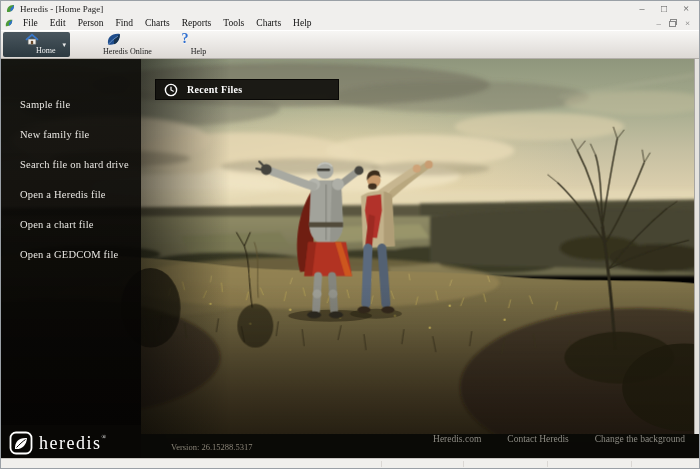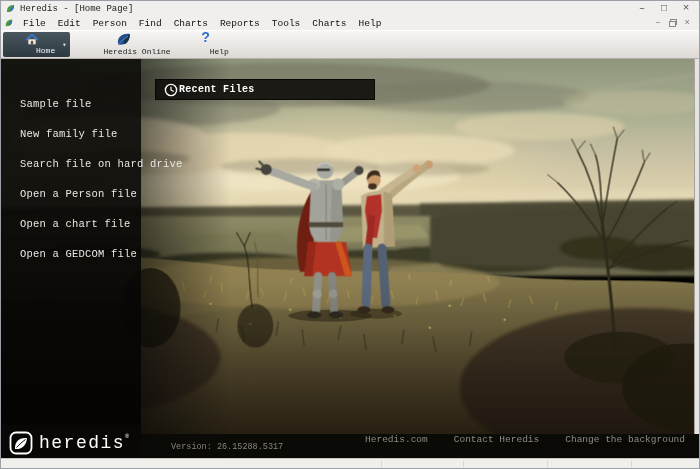--- a/index.html
+++ b/index.html
@@ -1,20 +1,20 @@
 <!DOCTYPE html>
 <html><head>
 <meta charset="utf-8">
 <style>
   html,body{margin:0;padding:0;background:#fff;}
   *{box-sizing:border-box;}
   .window{
     position:relative;width:700px;height:469px;overflow:hidden;
     border:1px solid #9aa0a6;background:#000;
-    font-family:Liberation Mono, monospace;
+    font-family:Liberation Serif, serif;
     -webkit-font-smoothing:antialiased;
   }
   
   .titlebar{height:15px;background:#f0efed;display:flex;align-items:center;padding:0 2px 0 4px;}
   .titlebar .appicon{width:11px;height:11px;margin-right:4px;flex:0 0 auto;}
   .titlebar .title{font-size:9px;color:#222;white-space:nowrap;}
   .win-controls{margin-left:auto;display:flex;}
   .win-btn{width:22px;height:14px;display:flex;align-items:center;justify-content:center;
     font-size:10px;line-height:1;color:#555;cursor:default;}
   .win-btn.close{font-size:11px;}
@@ -43,23 +43,23 @@
   .content{position:absolute;left:0;top:58px;right:0;bottom:0;}
   .photo{position:absolute;inset:0;z-index:0;}
   .photo svg{display:block;width:100%;height:100%;}
   
   .sidebar{position:absolute;left:0;top:0;width:140px;height:375px;z-index:2;
     background:linear-gradient(rgba(12,11,8,.93),rgba(5,4,3,.985));
     padding-top:30px;}
   .side-item{height:30px;display:flex;align-items:center;padding-left:19px;
     font-size:10.5px;letter-spacing:.2px;color:#e9e7e3;cursor:default;white-space:nowrap;}
   
-  .recent-bar{position:absolute;left:154px;top:20px;width:220px;height:21px;z-index:3;
+  .recent-bar{position:absolute;left:154px;top:20px;width:184px;height:21px;z-index:3;
     background:rgba(16,14,11,.9);border:1px solid rgba(5,4,3,.8);
-    display:flex;align-items:center;padding:0 8px;gap:1px;}
+    display:flex;align-items:center;padding:0 8px;gap:9px;}
   .recent-bar .lbl{color:#fff;font-size:10px;font-weight:bold;letter-spacing:.3px;}
   
   .footer{position:absolute;left:0;top:375px;height:26px;width:100%;z-index:4;
     background:rgba(10,9,6,.95);}
   .footer-logo{position:absolute;left:0;top:-9px;bottom:0;width:140px;background:#080705;
     display:flex;align-items:center;padding-left:8px;gap:6px;}
   .logo-word{color:#fff;font-size:18px;letter-spacing:1.5px;font-weight:normal;line-height:1;}
   .logo-word sup{font-size:6px;vertical-align:10px;letter-spacing:0;}
   .version{position:absolute;left:170px;top:0;height:26px;line-height:26px;
     font-size:8.5px;color:#8b8578;}
@@ -345,21 +345,21 @@
 
         <rect x="0" y="0" width="700" height="411" fill="url(#vig)"></rect>
         <rect x="140" y="0" width="90" height="411" fill="url(#lft)"></rect>
       </svg>
     </div>
 
     <div class="sidebar">
       <div class="side-item">Sample file</div>
       <div class="side-item">New family file</div>
       <div class="side-item">Search file on hard drive</div>
-      <div class="side-item">Open a Person file</div>
+      <div class="side-item">Open a Heredis file</div>
       <div class="side-item">Open a chart file</div>
       <div class="side-item">Open a GEDCOM file</div>
     </div>
 
     <div class="recent-bar">
       <svg width="14" height="14" viewBox="0 0 14 14">
         <circle cx="7" cy="7" r="5.6" fill="none" stroke="#ffffff" stroke-width="1.4"></circle>
         <path d="M7,4.2 L7,7 L9.3,8.2" stroke="#ffffff" stroke-width="1.2" fill="none" stroke-linecap="round"></path>
       </svg>
       <span class="lbl">Recent Files</span>

